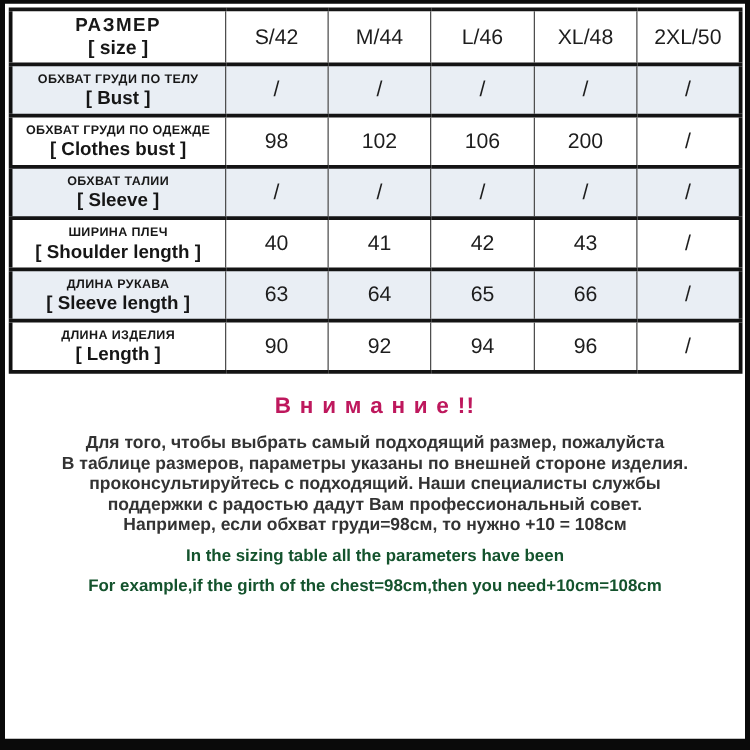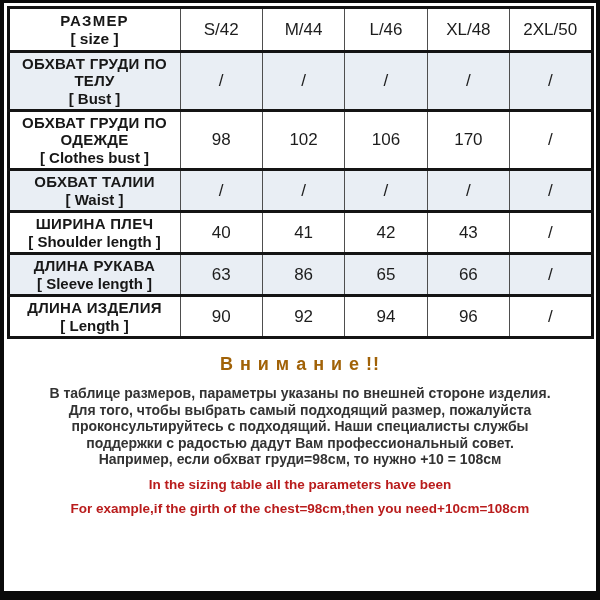--- a/index.html
+++ b/index.html
@@ -31,35 +31,35 @@
     border-bottom:3px solid #141414;
     text-align:center;
     vertical-align:middle;
     padding:2px 1px;
     color:#1d1d1d;
   }
   .size-table thead tr { height:44px; }
   .size-table tbody tr { height:41px; }
   .size-table tbody tr:nth-child(odd) { background:#e9eef4; }
   .lbl .ru {
-    font-size:15px; font-weight:700; letter-spacing:.3px; color:#181818;
+    font-size:10px; font-weight:700; letter-spacing:.3px; color:#181818;
   }
   .lbl .en {
     font-size:15px; font-weight:700; margin-top:1px; color:#161616;
   }
   .lbl.hdr .ru { font-size:15px; letter-spacing:1.2px; }
   .lbl.hdr .en { font-size:15.5px; }
   .val { font-size:17px; font-weight:400; }
   .notice { text-align:center; margin-top:15px; color:#373737; }
   .notice-title {
-    font-size:18px; font-weight:700; color:#a16207;
+    font-size:18px; font-weight:700; color:#be185d;
     letter-spacing:1px; margin:0 0 10px 0;
   }
   .ru-line { font-size:14px; font-weight:700; line-height:16.5px; color:#333; }
-  .en-line { font-size:13.5px; font-weight:700; line-height:15px; color:#b91c1c; }
+  .en-line { font-size:13.5px; font-weight:700; line-height:15px; color:#14532d; }
   .para { margin-top:9px; }
 </style>
 </head>
 <body>
 
 <div class="page">
 
   <table class="size-table">
     <colgroup>
       <col class="c-label">
@@ -95,27 +95,27 @@
         <td class="val">/</td>
       </tr>
       <tr>
         <td class="lbl">
           <div class="ru">ОБХВАТ ГРУДИ ПО ОДЕЖДЕ</div>
           <div class="en">[ Clothes bust ]</div>
         </td>
         <td class="val">98</td>
         <td class="val">102</td>
         <td class="val">106</td>
-        <td class="val">170</td>
+        <td class="val">200</td>
         <td class="val">/</td>
       </tr>
       <tr>
         <td class="lbl">
           <div class="ru">ОБХВАТ ТАЛИИ</div>
-          <div class="en">[ Waist ]</div>
+          <div class="en">[ Sleeve ]</div>
         </td>
         <td class="val">/</td>
         <td class="val">/</td>
         <td class="val">/</td>
         <td class="val">/</td>
         <td class="val">/</td>
       </tr>
       <tr>
         <td class="lbl">
           <div class="ru">ШИРИНА ПЛЕЧ</div>
@@ -126,21 +126,21 @@
         <td class="val">42</td>
         <td class="val">43</td>
         <td class="val">/</td>
       </tr>
       <tr>
         <td class="lbl">
           <div class="ru">ДЛИНА РУКАВА</div>
           <div class="en">[ Sleeve length ]</div>
         </td>
         <td class="val">63</td>
-        <td class="val">86</td>
+        <td class="val">64</td>
         <td class="val">65</td>
         <td class="val">66</td>
         <td class="val">/</td>
       </tr>
       <tr>
         <td class="lbl">
           <div class="ru">ДЛИНА ИЗДЕЛИЯ</div>
           <div class="en">[ Length ]</div>
         </td>
         <td class="val">90</td>
@@ -149,22 +149,22 @@
         <td class="val">96</td>
         <td class="val">/</td>
       </tr>
     </tbody>
   </table>
 
   <div class="notice">
     <div class="notice-title">В н и м а н и е !!</div>
 
     <div>
+      <div class="ru-line">Для того, чтобы выбрать самый подходящий размер, пожалуйста</div>
       <div class="ru-line">В таблице размеров, параметры указаны по внешней стороне изделия.</div>
-      <div class="ru-line">Для того, чтобы выбрать самый подходящий размер, пожалуйста</div>
       <div class="ru-line">проконсультируйтесь с подходящий. Наши специалисты службы</div>
       <div class="ru-line">поддержки с радостью дадут Вам профессиональный совет.</div>
       <div class="ru-line">Например, если обхват груди=98см, то нужно +10 = 108см</div>
     </div>
 
     <div class="para">
       <div class="en-line">In the sizing table all the parameters have been</div>
     </div>
 
     <div class="para">

